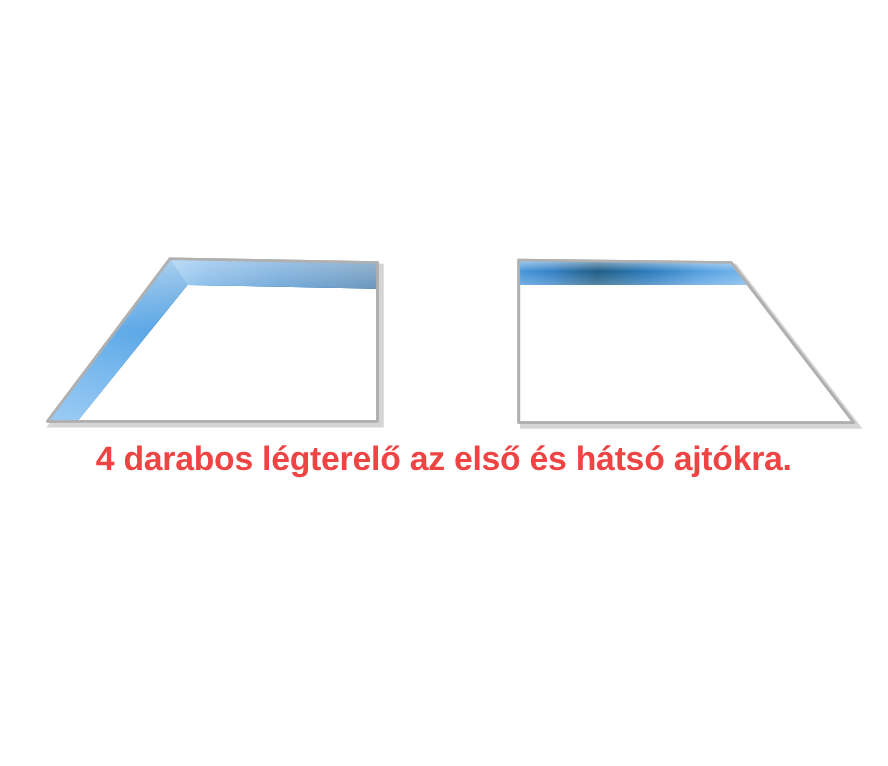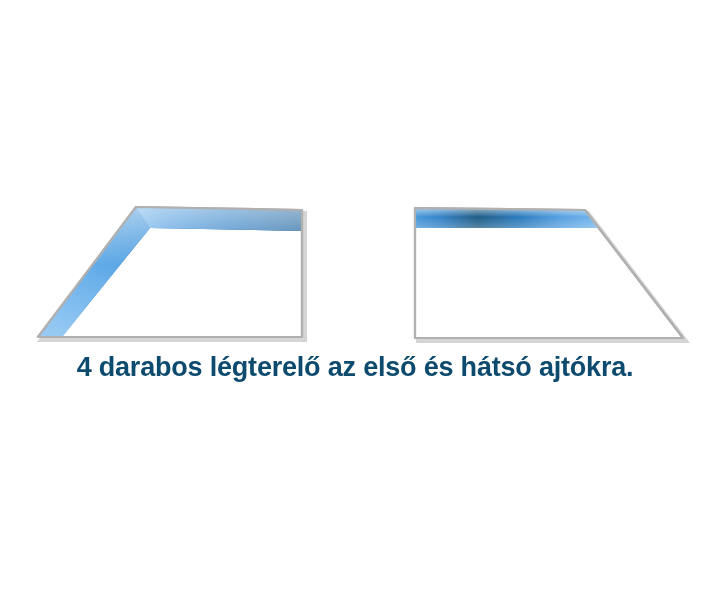--- a/index.html
+++ b/index.html
@@ -35,21 +35,21 @@
   .caption {
     position: absolute;
     left: 0;
     top: 352px;
     width: 710px;
     text-align: center;
     font-family: "Liberation Sans", sans-serif;
     font-weight: bold;
     font-size: 27px;
     letter-spacing: -0.2px;
-    color: #0c4a6e;
+    color: #ef4444;
     white-space: nowrap;
   }
 </style>
 </head>
 <body>
 
 <div id="product-figure">
 
   <div class="shape-stage">
     <svg viewBox="0 0 710 400" xmlns="http://www.w3.org/2000/svg">

